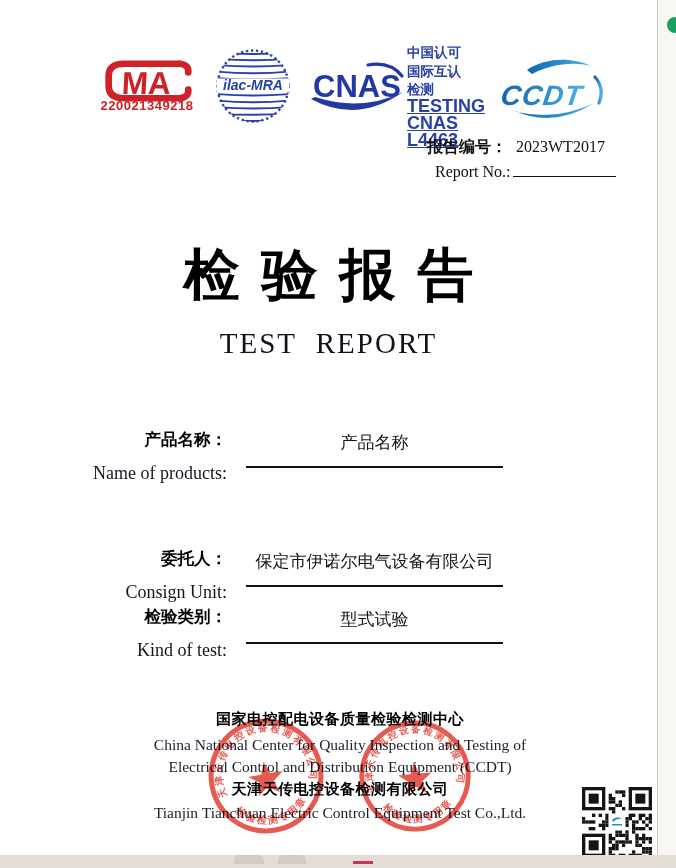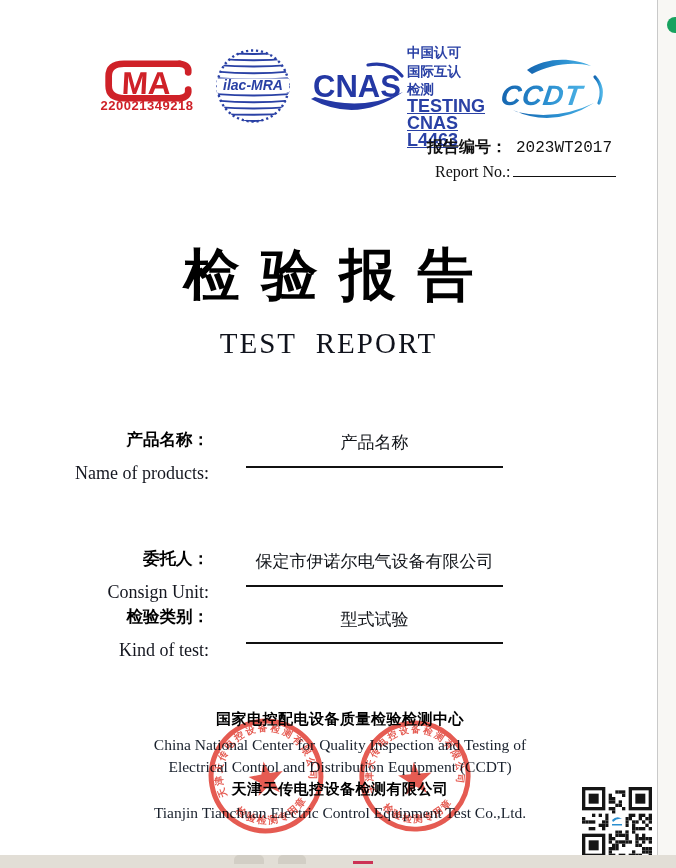--- a/index.html
+++ b/index.html
@@ -17,35 +17,35 @@
   .cma-license{position:absolute;left:99px;top:98px;width:96px;text-align:center;
       color:#cf2128;font-weight:bold;font-size:13px;letter-spacing:.5px;}
   .cnas-block{position:absolute;left:407px;top:44px;width:100px;color:#2a41a5;font-weight:bold;}
   .cnas-block .cn{font-size:13.5px;line-height:18.5px;}
   .cnas-block .en{font-size:18px;line-height:17px;text-decoration:underline;}
 
   
   .report-no{position:absolute;left:427px;top:137px;width:200px;color:#111;}
   .rn-row{display:flex;align-items:baseline;}
   .rn-label-cn{font-weight:bold;font-size:16px;}
-  .rn-value{font-family:Liberation Mono, monospace;font-size:16px;padding-left:9px;}
+  .rn-value{font-family:Liberation Serif, serif;font-size:16px;padding-left:9px;}
   .rn-label-en{font-family:"Liberation Serif","DejaVu Serif",serif;font-size:16px;margin-left:8px;}
   .rn-underline{width:103px;height:15px;border-bottom:1.6px solid #111;margin-left:2px;}
   .rn-row2{margin-top:3px;}
 
   
   .title-cn{position:absolute;left:0;top:238px;width:657px;text-align:center;
       font-size:56px;font-weight:bold;color:#000;letter-spacing:22px;padding-left:22px;box-sizing:border-box;}
   .title-en{position:absolute;left:0;top:327px;width:657px;text-align:center;
       font-family:Liberation Serif, serif;font-size:29px;color:#10131c;
       letter-spacing:2px;word-spacing:10px;}
 
   
   .field-row{position:absolute;left:0;width:657px;height:58px;}
-  .field-label{position:absolute;left:12px;top:0;width:197px;text-align:right;}
+  .field-label{position:absolute;left:30px;top:0;width:197px;text-align:right;}
   .flabel-cn{font-weight:bold;font-size:16.5px;color:#000;line-height:19px;}
   .flabel-en{font-family:"Liberation Serif","DejaVu Serif",serif;font-size:18px;color:#14161f;line-height:17px;margin-top:16px;}
   .field-value{position:absolute;left:246px;top:1px;width:257px;text-align:center;
       font-family:"Liberation Serif","DejaVu Serif",serif;font-size:17px;color:#101318;}
   .field-underline{position:absolute;left:246px;width:257px;height:0;border-bottom:2px solid #111;}
 
   
   .footer{position:absolute;left:20px;top:0;width:640px;}
   .fline{position:absolute;left:0;width:640px;text-align:center;}
   .fbold{font-weight:bold;font-size:15px;color:#000;letter-spacing:.5px;}

